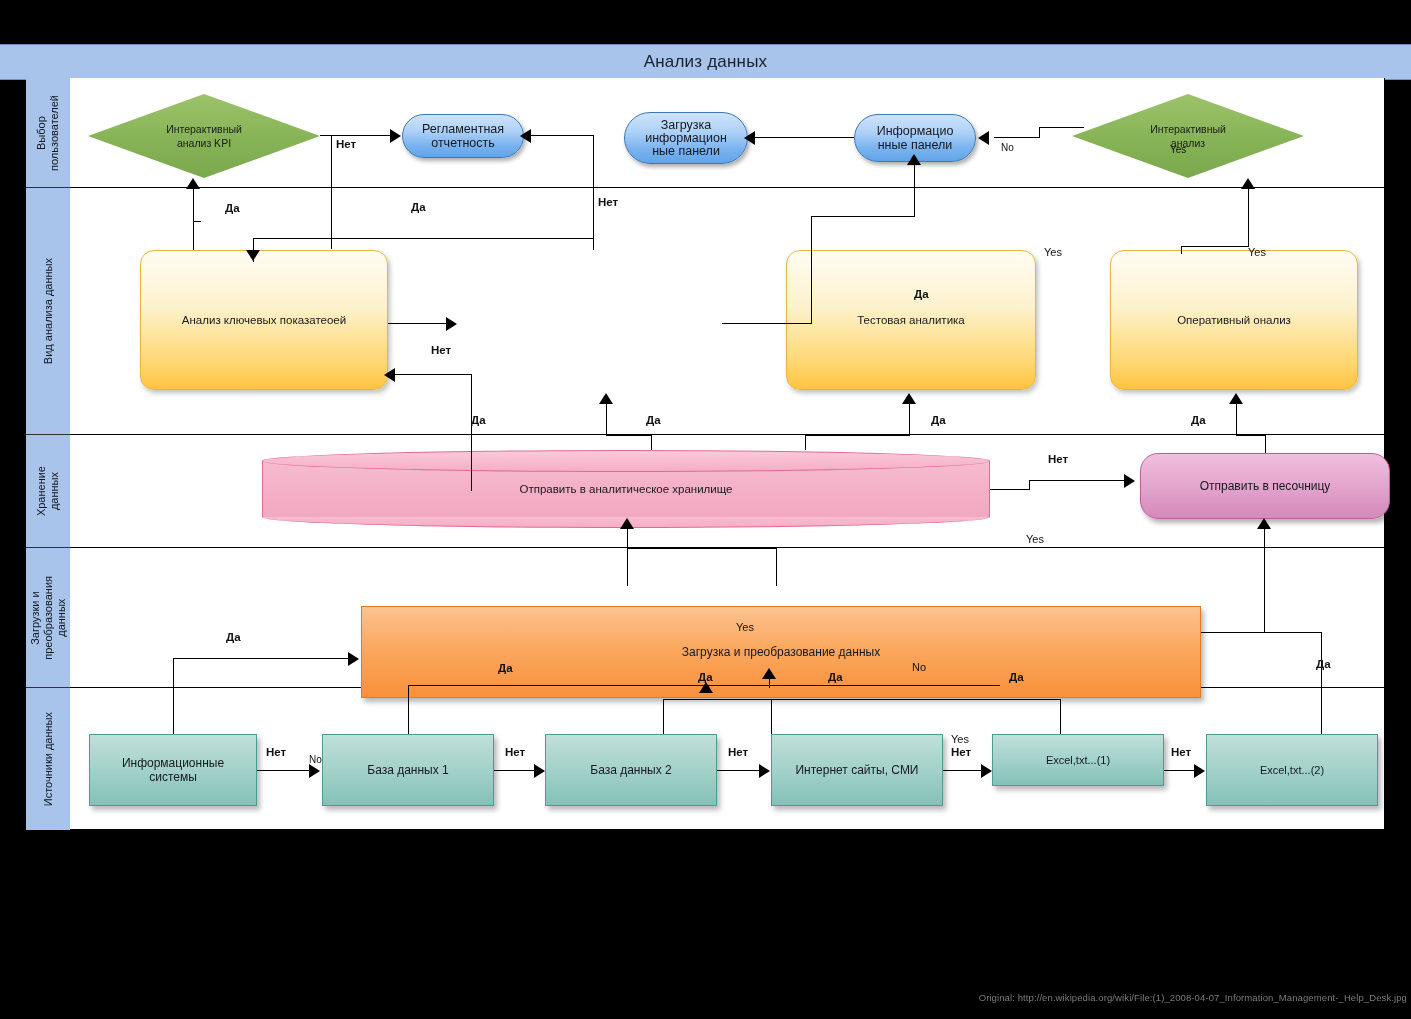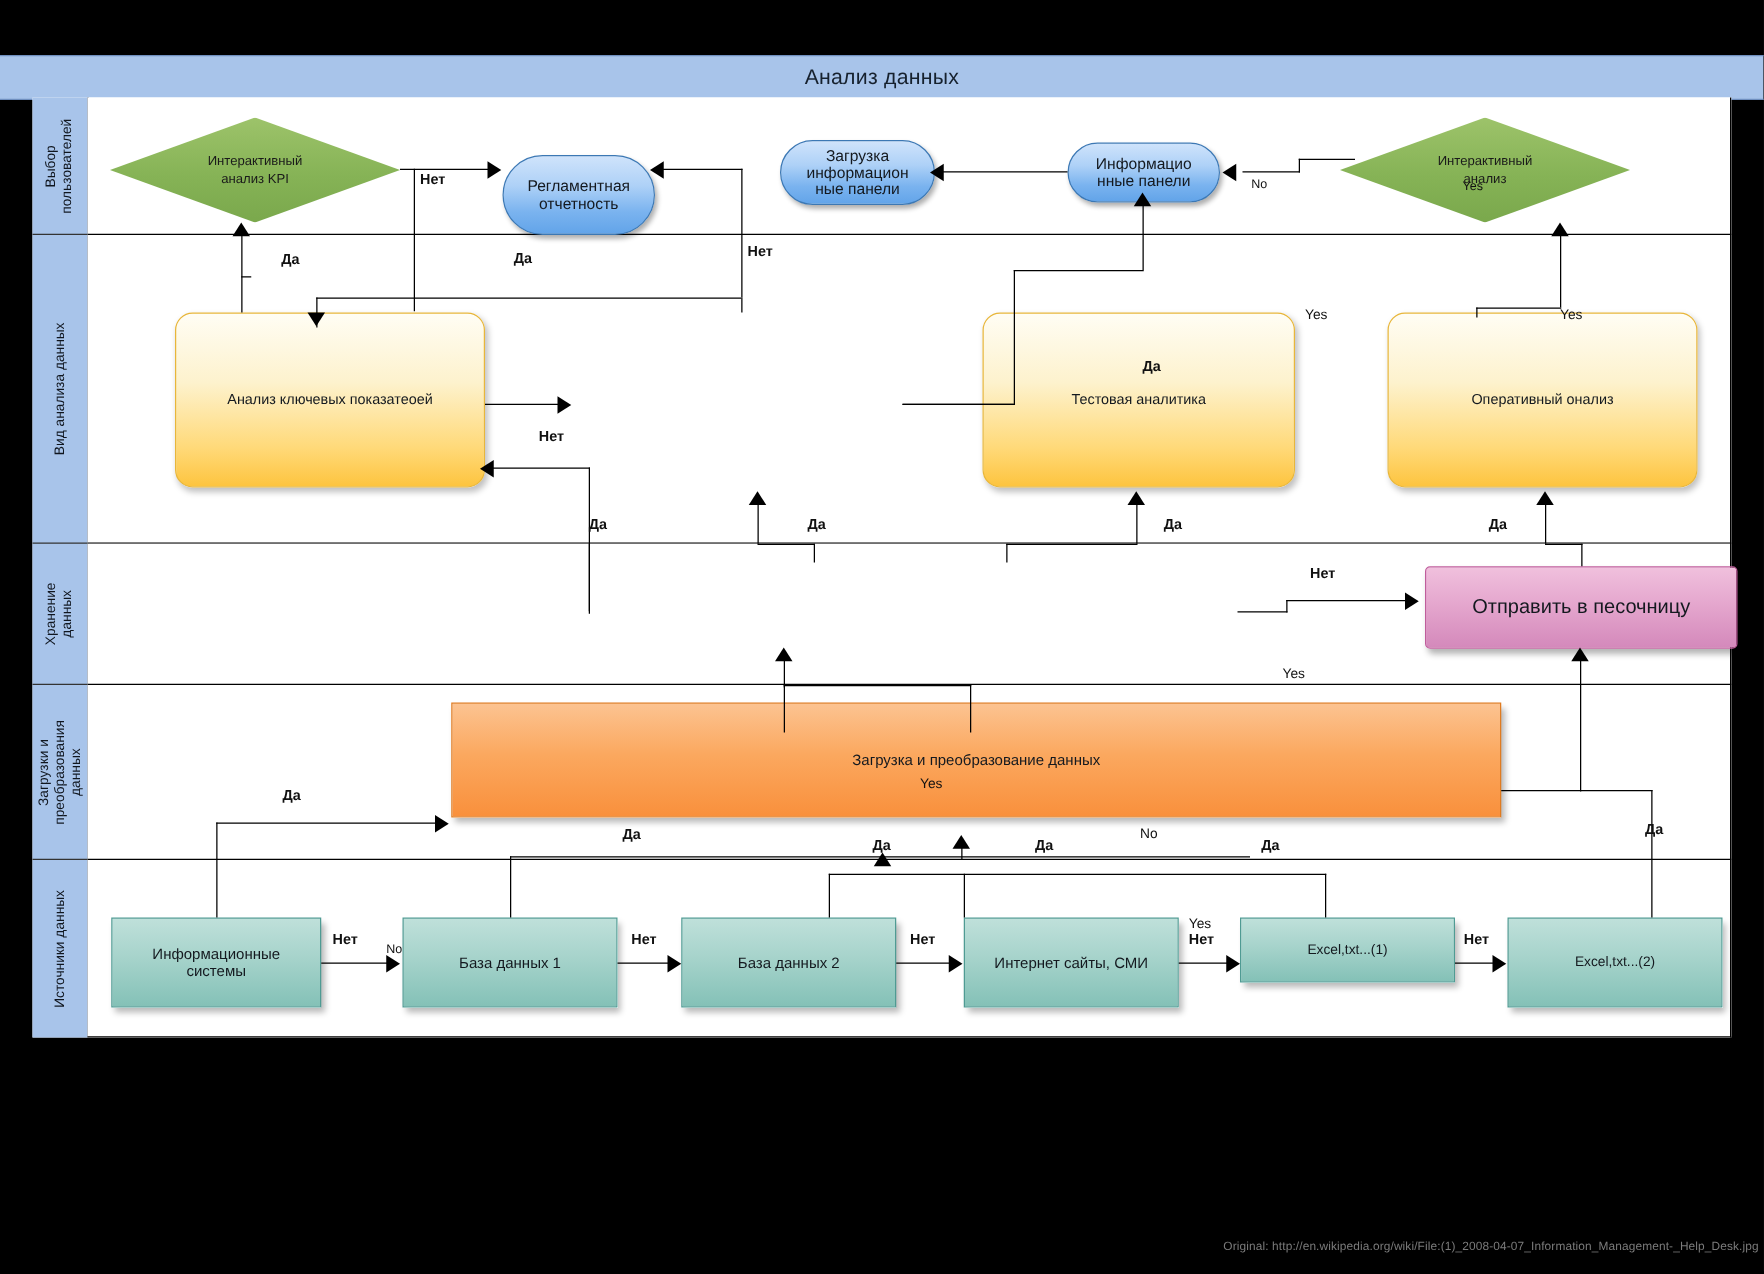--- a/index.html
+++ b/index.html
@@ -35,23 +35,23 @@
   .n-blue{border-radius:999px;border:1px solid #3c78b4;
      background:linear-gradient(180deg,#cfe3fb 0%,#aed1f7 38%,#7ab3ef 72%,#62a4e9 100%);
      box-shadow:2px 3px 4px rgba(0,0,0,.32);font-size:12.5px;}
   .n-green{background:linear-gradient(180deg,#9dc36a 0%,#86b356 55%,#7aa84c 100%);
      font-size:10.5px;color:#1a1a1a;
      clip-path:polygon(50% 0,100% 50%,50% 100%,0 50%);
      filter:drop-shadow(3px 4px 3px rgba(0,0,0,.33));}
   .n-yellow{border:1px solid #e8b63a;border-radius:14px;
      background:linear-gradient(180deg,#fffdf4 0%,#fdf2cd 40%,#ffd978 78%,#fdc43f 100%);
      box-shadow:2px 3px 5px rgba(0,0,0,.25);font-size:11.5px;}
-  .n-pinkbox{border:1px solid #c05d9c;border-radius:4px;
+  .n-pinkbox{border:1px solid #c05d9c;border-radius:18px;
      background:linear-gradient(180deg,#f0c0dd 0%,#e5a7ce 45%,#d489bb 100%);
-     box-shadow:3px 4px 5px rgba(0,0,0,.3);font-size:16px;}
+     box-shadow:3px 4px 5px rgba(0,0,0,.3);font-size:12px;}
   .n-orange{border:1px solid #e07b20;
      background:linear-gradient(180deg,#fcc391 0%,#fba85f 45%,#f9903c 100%);
      box-shadow:3px 4px 5px rgba(0,0,0,.28);font-size:12px;}
   .n-teal{border:1px solid #4f9b93;
      background:linear-gradient(180deg,#bfe0da 0%,#a6d3cb 45%,#84c1b7 100%);
      box-shadow:3px 4px 5px rgba(0,0,0,.28);font-size:12px;}
 
   
   .n-cyl{position:absolute;}
   .n-cyl .body{position:absolute;left:0;right:0;top:11px;bottom:11px;
@@ -118,21 +118,21 @@
     <div class="lane-row" style="top:357px;height:113px"></div>
     <div class="lane-row" style="top:470px;height:140px"></div>
     <div class="lane-row" style="top:610px;height:142px;border-bottom:none"></div>
     <div id="bodyframe"></div>
 
     <div class="node n-green" style="left:62px;top:16px;width:232px;height:84px">
       <div class="lbl" style="white-space:pre-line">Интерактивный
 анализ KPI</div>
     </div>
 
-    <div class="node n-blue" style="left:376px;top:46px;width:122px;height:64px">
+    <div class="node n-blue" style="left:376px;top:36px;width:122px;height:44px">
       <div class="lbl" style="white-space:pre-line">Регламентная
 отчетность</div>
     </div>
 
     <div class="node n-blue" style="left:598px;top:34px;width:124px;height:52px">
       <div class="lbl" style="white-space:pre-line;line-height:13px">Загрузка
 информацион
 ные панели</div>
     </div>
 
@@ -150,26 +150,32 @@
     <div class="node n-yellow" style="left:114px;top:172px;width:248px;height:140px">
       <div class="lbl">Анализ ключевых показатеоей</div>
     </div>
     <div class="node n-yellow" style="left:760px;top:172px;width:250px;height:140px">
       <div class="lbl">Тестовая аналитика</div>
     </div>
     <div class="node n-yellow" style="left:1084px;top:172px;width:248px;height:140px">
       <div class="lbl">Оперативный онализ</div>
     </div>
 
+    <div class="n-cyl" style="left:236px;top:372px;width:728px;height:78px">
+      <div class="bot"></div>
+      <div class="body"></div>
+      <div class="top"></div>
+      <div class="ctext">Отправить в аналитическое хранилище</div>
+    </div>
 
     <div class="node n-pinkbox" style="left:1114px;top:375px;width:250px;height:66px">
       <div class="lbl">Отправить в песочницу</div>
     </div>
 
-    <div class="node n-orange" style="left:335px;top:484px;width:840px;height:92px">
+    <div class="node n-orange" style="left:335px;top:528px;width:840px;height:92px">
       <div class="lbl">Загрузка и преобразование данных</div>
     </div>
 
     <div class="node n-teal" style="left:63px;top:656px;width:168px;height:72px">
       <div class="lbl" style="white-space:pre-line">Информационные
 системы</div>
     </div>
     <div class="node n-teal" style="left:296px;top:656px;width:172px;height:72px">
       <div class="lbl">База данных 1</div>
     </div>

